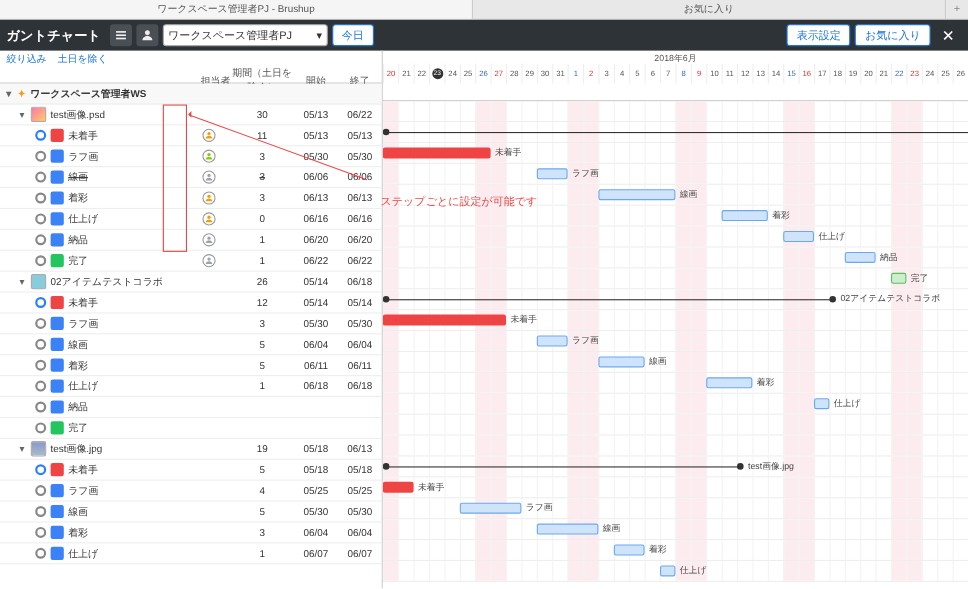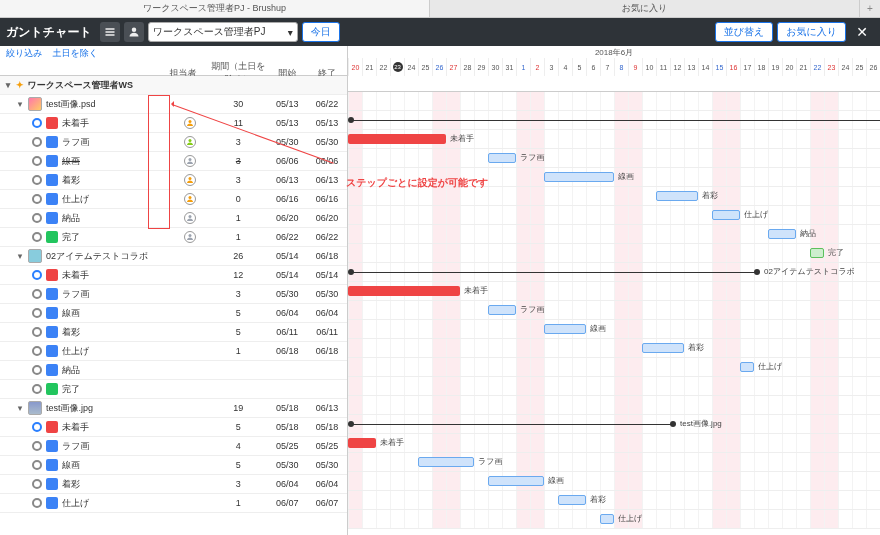--- a/index.html
+++ b/index.html
@@ -16,21 +16,21 @@
   .btn-white { height:20px; padding:0 8px; background:#fff; border:1px solid #1a73e8; color:#1a73e8; border-radius:3px; display:flex; align-items:center; font-size:10px;}
   .toolbar .spacer { flex:1;}
   .close-x { width:24px; height:24px; display:flex; align-items:center; justify-content:center; color:#fff; font-size:14px;}
   .body { display:flex; height:489px; position:relative;}
   .left { width:348px; display:flex; flex-direction:column; border-right:1px solid #ccc;}
   .left-head { height:30px; border-bottom:1px solid #ccc; display:flex; flex-direction:column;}
   .left-head-top { flex:0 0 14px; display:flex; align-items:center; padding:0 6px; gap:10px;}
   .link-blue { color:#1a73e8; font-size:9px; cursor:pointer;}
   .col-heads { flex:1; display:flex; align-items:center; font-size:9px; color:#555;}
   .col-heads div:nth-child(1){width:170px;}
-  .col-heads div:nth-child(2){width:40px;text-align:left;}
+  .col-heads div:nth-child(2){width:40px;text-align:right;}
   .col-heads div:nth-child(3){width:58px;text-align:center;}
   .col-heads div:nth-child(4){width:40px;text-align:center;}
   .col-heads div:nth-child(5){width:40px;text-align:center;}
   .left-rows { flex:1; overflow:hidden;}
   .row { height:19px; display:flex; align-items:center; font-size:9px; border-bottom:1px solid #eee;}
   .row.project { background:#f8f8f8; font-weight:bold;}
   .row .namecell { width:170px; display:flex; align-items:center; padding-left:4px; gap:4px;}
   .row .assigncell { width:40px; display:flex; justify-content:center;}
   .row .periodcell { width:58px; text-align:center;}
   .row .startcell { width:40px; text-align:center;}
@@ -91,21 +91,21 @@
         <circle cx="8" cy="5" r="3"></circle>
         <path d="M2 14c0-3 3-5 6-5s6 2 6 5z"></path>
       </svg>
     </div>
   <div class="ws-select">
     <span>ワークスペース管理者PJ</span>
     <span>▾</span>
   </div>
   <div class="btn-white">今日</div>
   <div class="spacer"></div>
-  <div class="btn-white">並び替え</div>
+  <div class="btn-white">表示設定</div>
   <div class="btn-white">お気に入り</div>
   <div class="close-x">✕</div>
 </div>
 
 <div class="body">
   <div class="left">
     <div class="left-head">
       <div class="left-head-top">
         <span class="link-blue">絞り込み</span>
         <span class="link-blue">土日を除く</span>
@@ -1430,14 +1430,14 @@
           <div class="cell"></div>
           <div class="bar blue" style="left: 252px; width: 14px;"></div>
           <div class="bar-lab" style="left: 270px;">仕上げ</div>
         </div>
       </div>
   </div>
 
   <div class="annotation-box" style="left:148px; top:49px; width:22px; height:134px;"></div>
   <div class="annotation-line" style="left:172px; top:58px; width:172px; transform:rotate(20deg);"></div>
   <div class="arrowhead" style="left:168px; top:55px;"></div>
-  <div class="annotation-text" style="left:346px; top:130px;font-weight:bold;">ステップごとに設定が可能です</div>
+  <div class="annotation-text" style="left:346px; top:130px;">ステップごとに設定が可能です</div>
 </div>
 
 </body></html>

